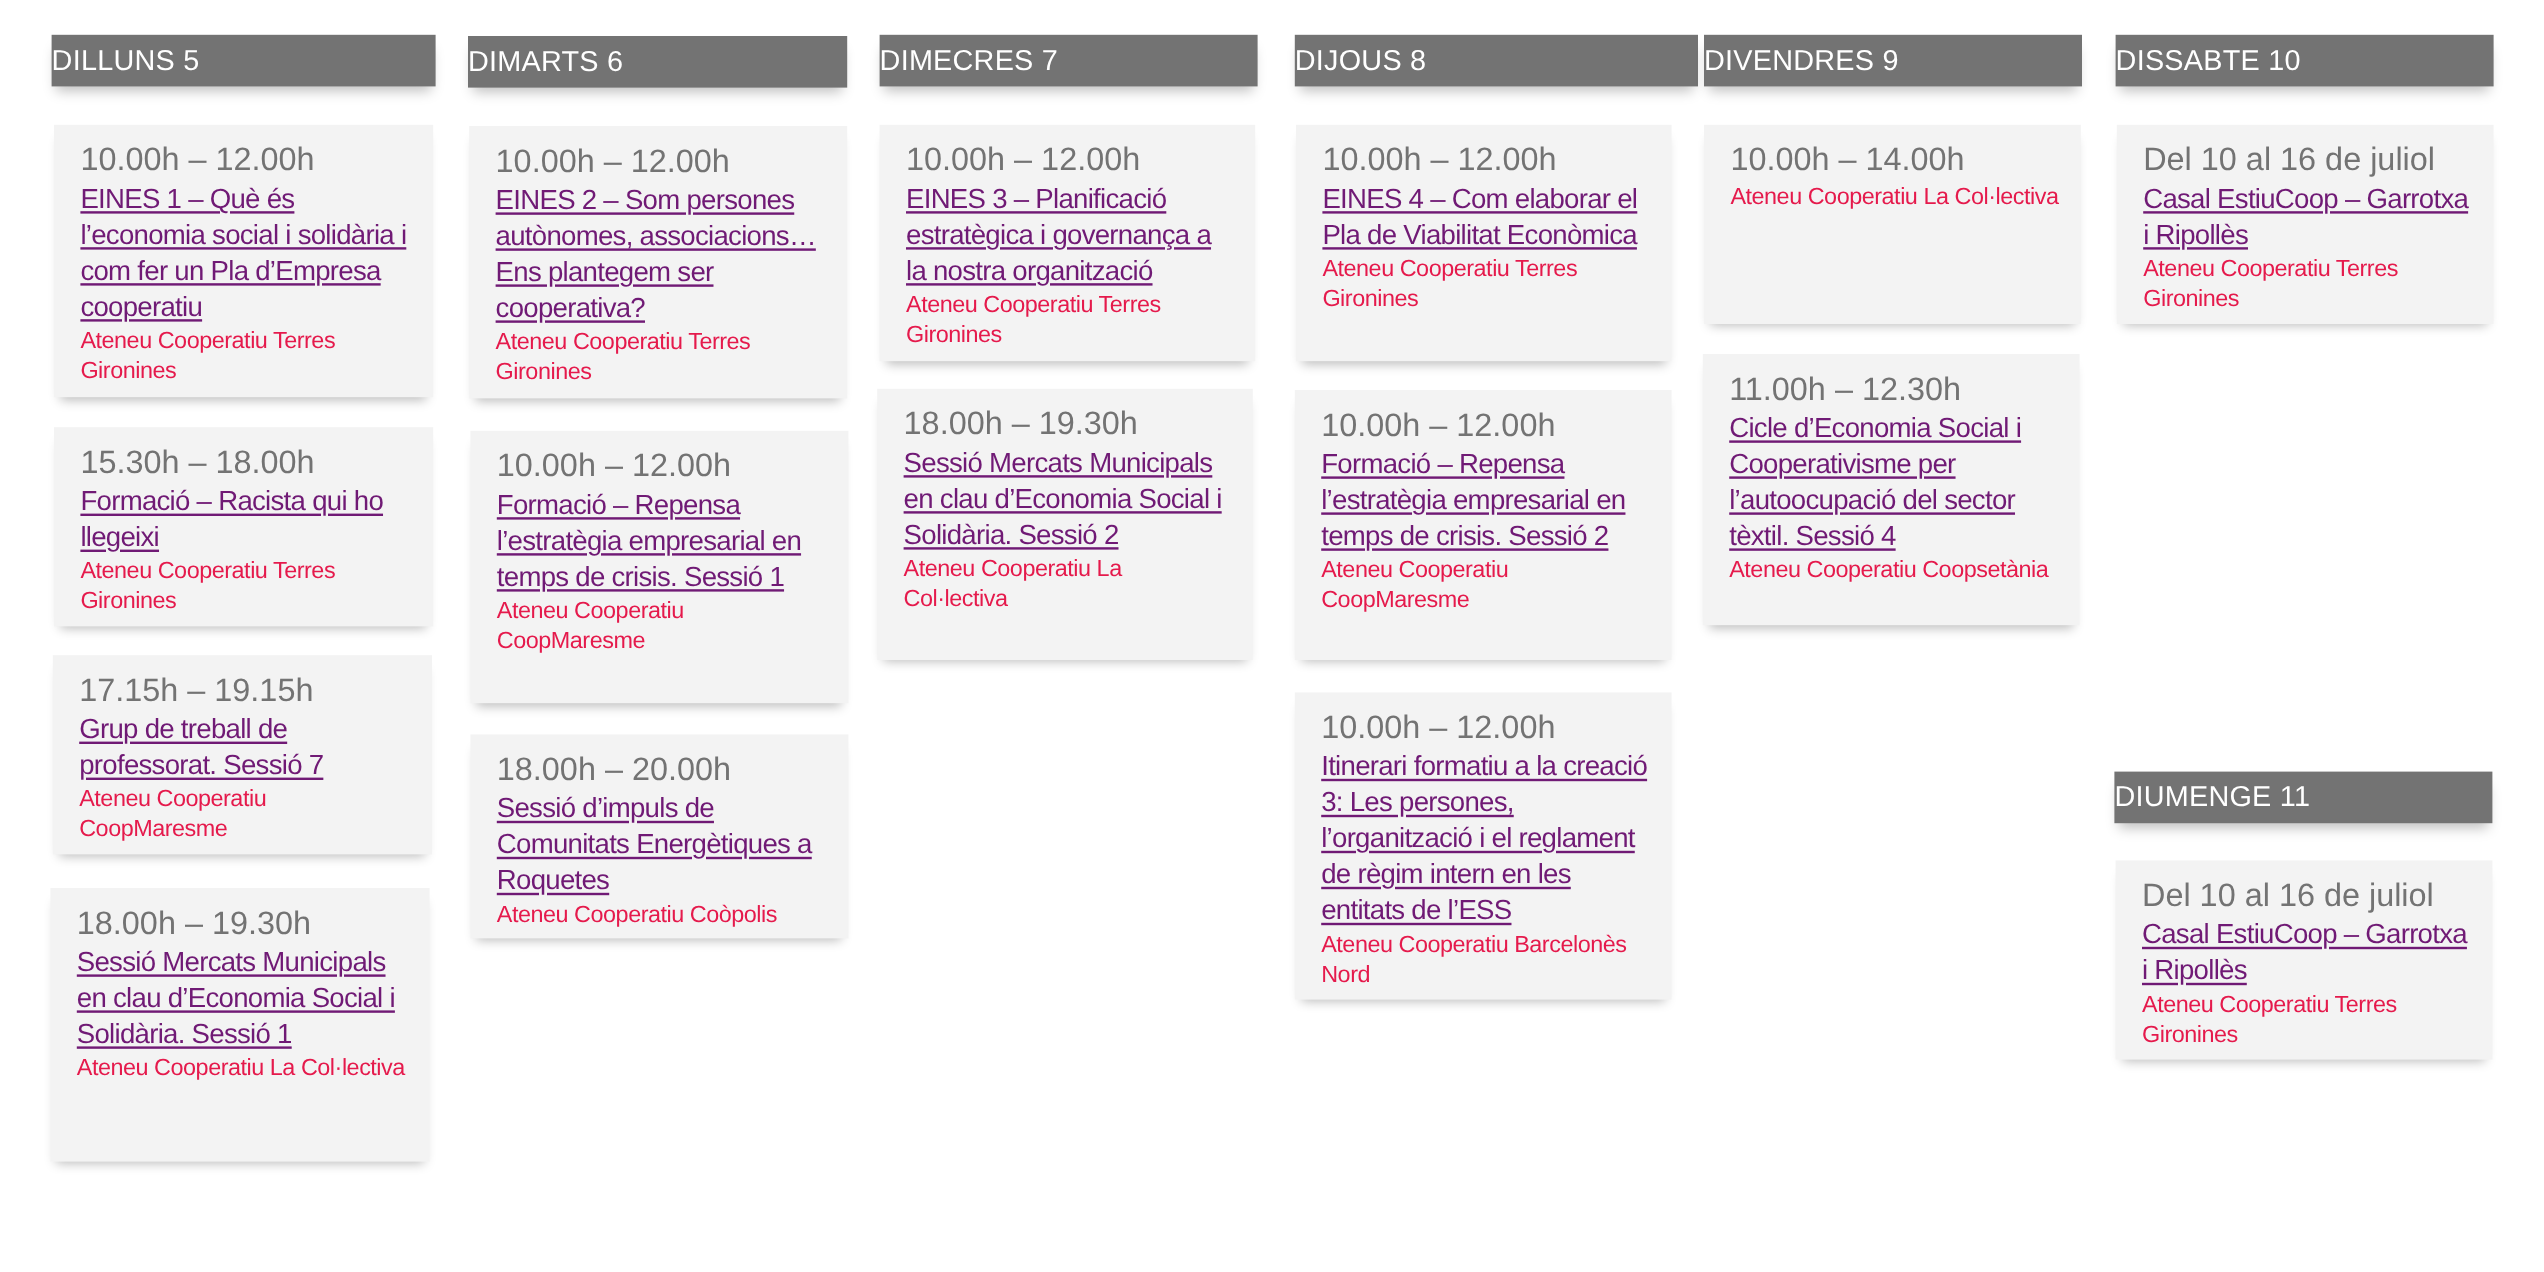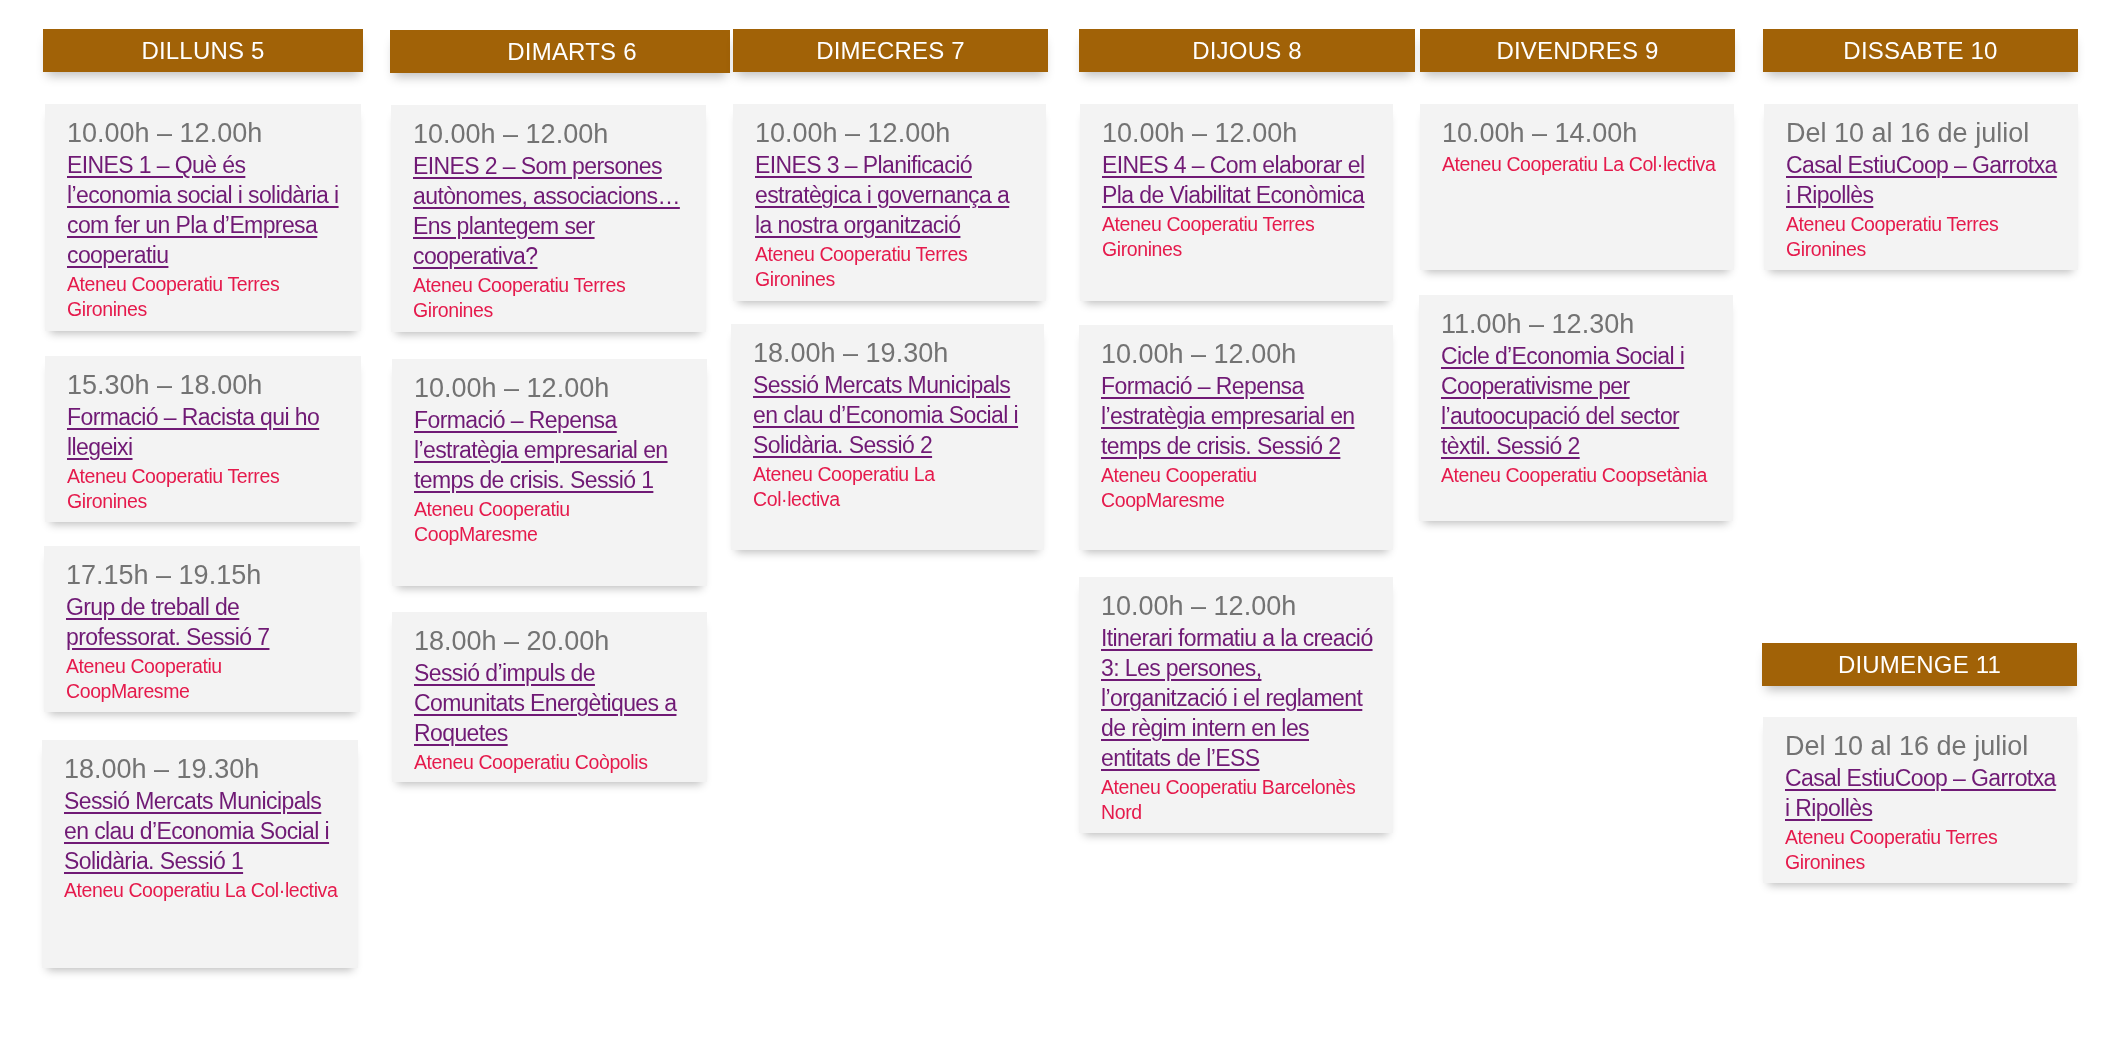--- a/index.html
+++ b/index.html
@@ -12,25 +12,25 @@
     font-family: "Liberation Sans", "DejaVu Sans", sans-serif;
   }
   .board {
     position: relative;
     width: 2120px;
     height: 1060px;
   }
   .day-header {
     position: absolute;
     height: 43px;
-    background: #a16207;
+    background: #737373;
     color: #ffffff;
     font-size: 24px;
     line-height: 43px;
-    text-align: center;
+    text-align: left;
     box-shadow: 0 8px 10px -4px rgba(0,0,0,0.25);
     letter-spacing: 0.2px;
   }
   .card {
     position: absolute;
     background: #f3f3f3;
     box-sizing: border-box;
     padding: 12px 18px 12px 22px;
     box-shadow: 0 7px 9px -5px rgba(0,0,0,0.28);
   }
@@ -84,21 +84,21 @@
     <a class="title">Grup de treball de professorat. Sessió 7</a>
     <div class="org">Ateneu Cooperatiu CoopMaresme</div>
   </div>
 
   <div class="card" style="left:42px; top:740px; width:316px; height:228px;">
     <div class="time">18.00h – 19.30h</div>
     <a class="title">Sessió Mercats Municipals en clau d’Economia Social i Solidària. Sessió 1</a>
     <div class="org">Ateneu Cooperatiu La Col·lectiva</div>
   </div>
 
-  <div class="day-header" style="left:390px; top:30px; width:316px;padding-left:24px;">DIMARTS 6</div>
+  <div class="day-header" style="left:390px; top:30px; width:316px;">DIMARTS 6</div>
 
   <div class="card" style="left:391px; top:105px; width:315px; height:227px;">
     <div class="time">10.00h – 12.00h</div>
     <a class="title">EINES 2 – Som persones autònomes, associacions… Ens plantegem ser cooperativa?</a>
     <div class="org">Ateneu Cooperatiu Terres Gironines</div>
   </div>
 
   <div class="card" style="left:392px; top:359px; width:315px; height:227px;">
     <div class="time">10.00h – 12.00h</div>
     <a class="title">Formació – Repensa l’estratègia empresarial en temps de crisis. Sessió 1</a>
@@ -148,21 +148,21 @@
 
   <div class="day-header" style="left:1420px; top:29px; width:315px;">DIVENDRES 9</div>
 
   <div class="card" style="left:1420px; top:104px; width:314px; height:166px;">
     <div class="time">10.00h – 14.00h</div>
     <div class="org">Ateneu Cooperatiu La Col·lectiva</div>
   </div>
 
   <div class="card" style="left:1419px; top:295px; width:314px; height:226px;">
     <div class="time">11.00h – 12.30h</div>
-    <a class="title">Cicle d’Economia Social i Cooperativisme per l’autoocupació del sector tèxtil. Sessió 2</a>
+    <a class="title">Cicle d’Economia Social i Cooperativisme per l’autoocupació del sector tèxtil. Sessió 4</a>
     <div class="org">Ateneu Cooperatiu Coopsetània</div>
   </div>
 
   <div class="day-header" style="left:1763px; top:29px; width:315px;">DISSABTE 10</div>
 
   <div class="card" style="left:1764px; top:104px; width:314px; height:166px;">
     <div class="time">Del 10 al 16 de juliol</div>
     <a class="title">Casal EstiuCoop – Garrotxa i Ripollès</a>
     <div class="org">Ateneu Cooperatiu Terres Gironines</div>
   </div>

